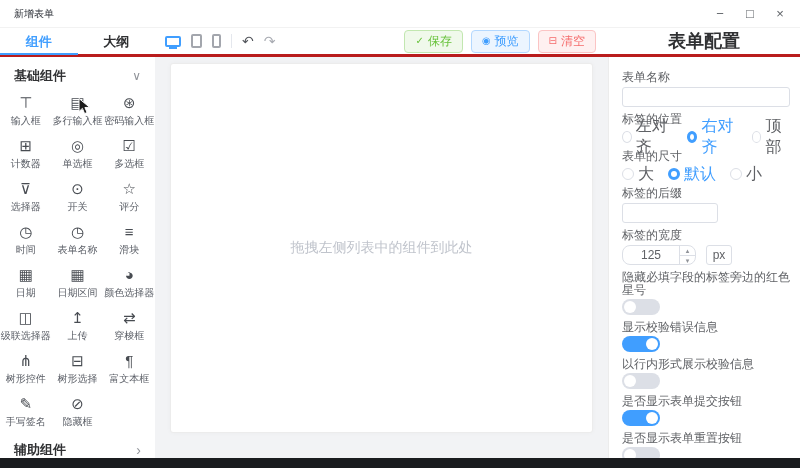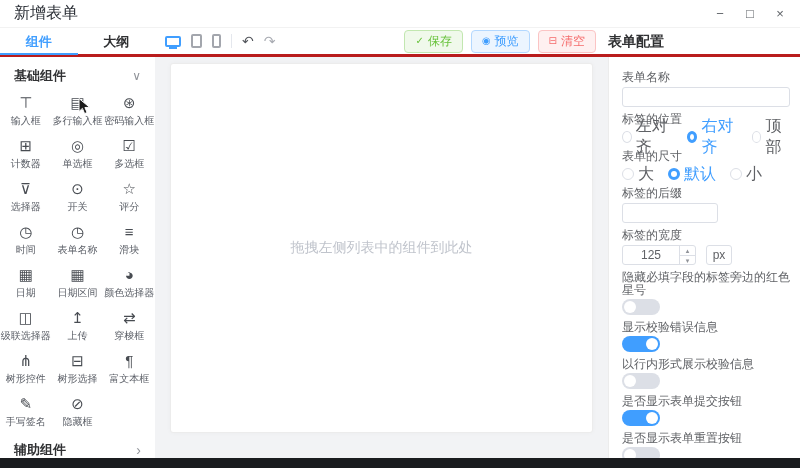--- a/index.html
+++ b/index.html
@@ -1,21 +1,21 @@
 <!DOCTYPE html>
 <html><head>
 <meta charset="utf-8">
 <style>
   * { margin:0; padding:0; box-sizing:border-box; }
   html,body { width:800px; height:468px; overflow:hidden; }
   body { font-family:"Liberation Sans","DejaVu Sans",sans-serif; background:#fff; position:relative; color:#303133; }
 
   
   .titlebar { height:28px; display:flex; align-items:center; padding:0 14px; border-bottom:1px solid #f2f2f2; }
-  .titlebar .title { font-size:16px; color:#2b2f36; }
+  .titlebar .title { font-size:10px; color:#2b2f36; }
   .win-controls { margin-left:auto; display:flex; gap:18px; color:#5f6368; font-size:13px; }
   .win-controls span { width:12px; text-align:center; cursor:pointer; line-height:12px; }
 
   
   .toolbar { height:29px; display:flex; border-bottom:3px solid #b91c1c; }
   .tabs { width:155px; display:flex; }
   .tab { flex:1; text-align:center; font-size:13px; font-weight:600; color:#303133; line-height:27px; position:relative; cursor:pointer; }
   .tab.active { color:#409eff; }
   .tab.active::after { content:""; position:absolute; left:0; right:0; bottom:-1px; height:2px; background:#409eff; }
   .mid { flex:1; display:flex; align-items:center; padding:0 12px 0 10px; }
@@ -28,21 +28,21 @@
   .tool-divider { width:1px; height:14px; background:#e4e7ed; margin:0 10px; }
   .histbtn { font-size:14px; line-height:1; cursor:pointer; }
   .undo { color:#54575d; margin-right:10px; }
   .redo { color:#a8abb2; }
   .spacer { flex:1; }
   .btn { height:23px; padding:0 10px; border-radius:4px; font-size:12px; display:inline-flex; align-items:center; gap:4px; cursor:pointer; border:1px solid; margin-left:8px; white-space:nowrap; }
   .btn .bicon { font-size:10px; line-height:1; }
   .btn-success { color:#67c23a; background:#f0f9eb; border-color:#c2e7b0; }
   .btn-primary { color:#409eff; background:#ecf5ff; border-color:#b3d8ff; }
   .btn-danger  { color:#f56c6c; background:#fef0f0; border-color:#fbc4c4; }
-  .panel-title { width:192px; font-size:14px; font-weight:600; line-height:27px; color:#303133; }
+  .panel-title { width:192px; text-align:center; font-size:18px; font-weight:600; line-height:27px; color:#303133; }
 
   
   .bodyrow { display:flex; height:401px; background:#f2f3f5; }
 
   
   .sidebar { width:155px; background:#fff; display:flex; flex-direction:column; overflow:hidden; }
   .section-header { display:flex; justify-content:space-between; align-items:center; padding:10px 14px 4px; font-size:13px; font-weight:600; color:#303133; cursor:pointer; }
   .section-header .chev { font-size:12px; color:#909399; font-weight:400; }
   .comp-grid { display:grid; grid-template-columns:repeat(3,1fr); }
   .comp { height:43px; display:flex; flex-direction:column; align-items:center; justify-content:center; cursor:grab; }
@@ -57,21 +57,21 @@
   .placeholder { font-size:14px; color:#c0c4cc; }
 
   
   .config-panel { width:192px; background:#fff; border-left:1px solid #ececec; padding:4px 10px 0 13px; overflow:hidden; }
   .cfg-label { margin-top:6px; font-size:12px; line-height:13px; color:#606266; }
   .cfg-label:first-child { margin-top:10px; }
   .cfg-input { margin-top:3px; height:20px; border:1px solid #dcdfe6; border-radius:3px; background:#fff; cursor:text; }
   .w-full { width:100%; }
   .w-small { width:96px; }
   .num-row { display:flex; align-items:center; margin-top:3px; }
-  .num-box { display:flex; width:74px; height:20px; border:1px solid #dcdfe6; border-radius:3px; align-items:stretch; background:#fff; }
+  .num-box { display:flex; width:74px; height:20px; border:1px solid #dcdfe6; border-radius:8px; align-items:stretch; background:#fff; }
   .num-val { flex:1; text-align:center; font-size:12px; line-height:18px; color:#606266; }
   .stepper { width:16px; border-left:1px solid #dcdfe6; display:flex; flex-direction:column; }
   .stepper i { flex:1; font-style:normal; font-size:7px; line-height:9px; text-align:center; color:#909399; cursor:pointer; }
   .stepper i:first-child { border-bottom:1px solid #dcdfe6; }
   .suffix { margin-left:10px; height:20px; min-width:26px; padding:0 5px; border:1px solid #dcdfe6; border-radius:3px; display:inline-flex; align-items:center; justify-content:center; font-size:12px; color:#606266; background:#fff; }
   .radio-row { display:flex; gap:14px; margin-top:4px; align-items:center; height:14px; }
   .radio-opt { display:flex; align-items:center; gap:4px; cursor:pointer; }
   .radio-opt .dot { width:12px; height:12px; border-radius:50%; border:1px solid #dcdfe6; background:#fff; }
   .radio-opt.sel .dot { border:3.5px solid #409eff; }
   .radio-opt .rlabel { font-size:16px; color:#606266; }

